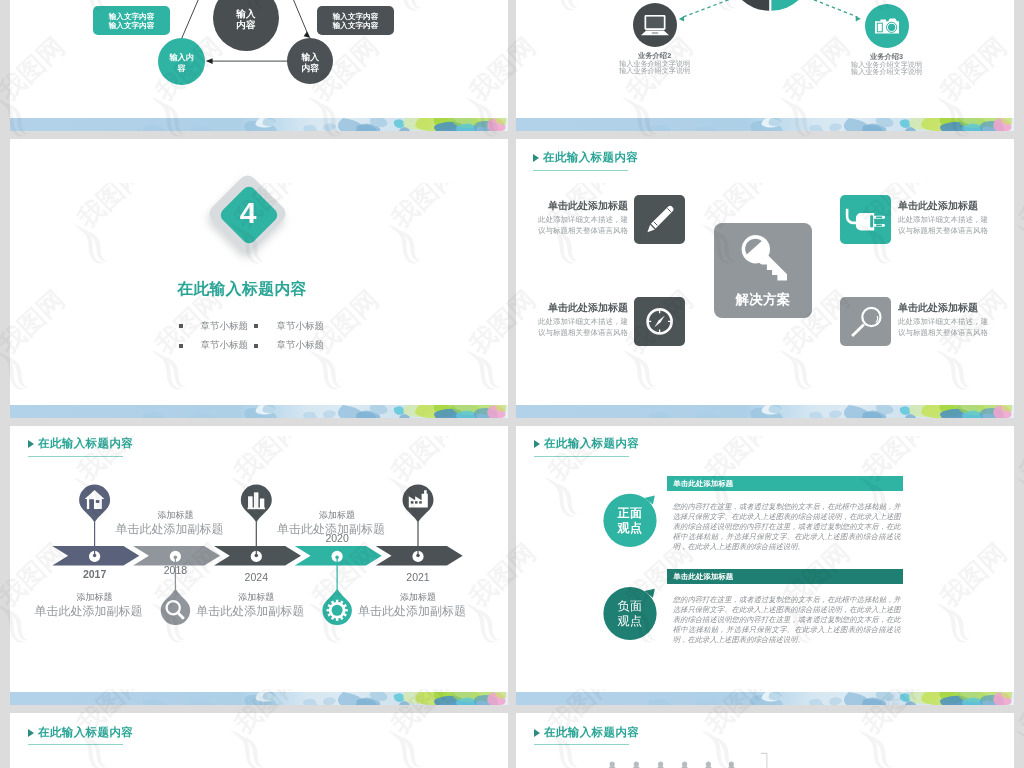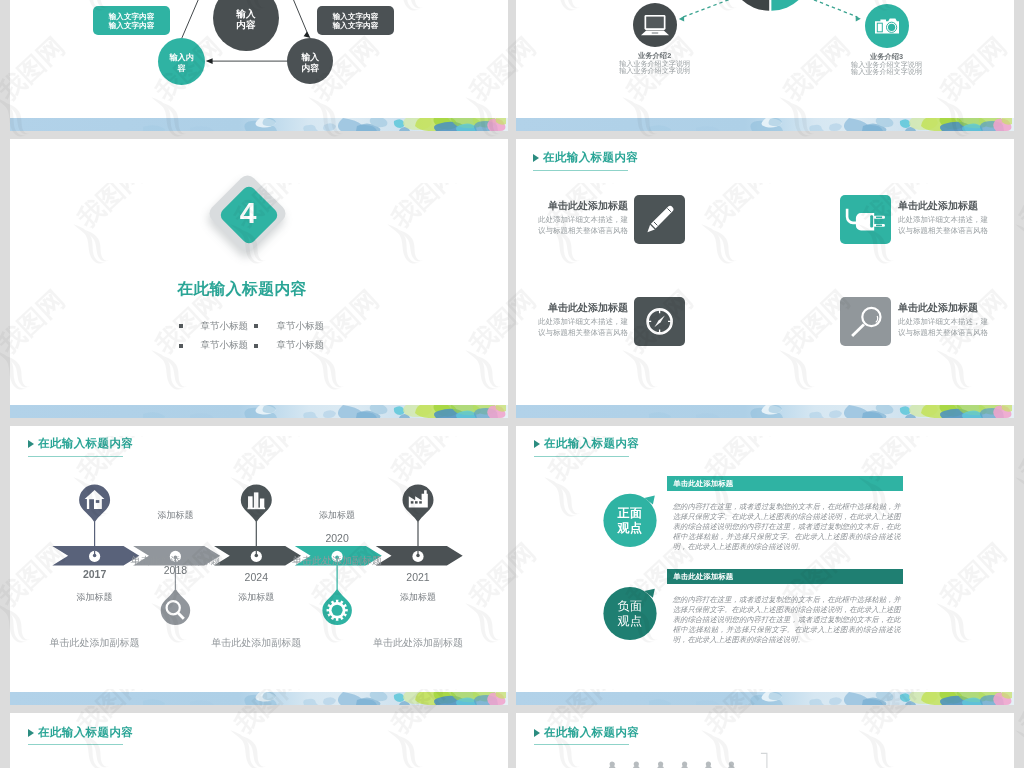--- a/index.html
+++ b/index.html
@@ -39,21 +39,21 @@
   
   .sq{position:absolute;border-radius:5px;}
   .sq.big{border-radius:8px;}
   .itit{position:absolute;font-size:10px;font-weight:bold;color:#555b5e;white-space:nowrap;}
   .ibody{position:absolute;font-size:7.5px;color:#9aa0a3;white-space:nowrap;line-height:1.55;}
   .ctxt{position:absolute;color:#fff;font-weight:bold;font-size:11px;text-align:center;width:100%;}
 
   
   .tl-year{position:absolute;font-size:10.5px;color:#6f7478;text-align:center;}
   .tl-t{position:absolute;font-size:9px;color:#777c80;text-align:center;white-space:nowrap;}
-  .tl-s{position:absolute;font-size:10px;color:#93989c;text-align:center;white-space:nowrap;margin-top:33px;}
+  .tl-s{position:absolute;font-size:12px;color:#93989c;white-space:nowrap;}
 
   
   .vp-bar{position:absolute;height:12.5px;display:flex;align-items:center;padding-left:6px;
           color:#fff;font-size:7.5px;font-weight:bold;box-sizing:border-box;}
   .vp-body{position:absolute;font-size:7.35px;color:#8d9296;line-height:10px;text-align:justify;text-align-last:left;font-style:italic;}
 
   
   .wm{position:absolute;left:0;top:0;width:1024px;height:768px;pointer-events:none;}
 </style>
 </head>
@@ -240,20 +240,28 @@
       <rect x="36" y="21.5" width="6" height="1.6" fill="#2fb3a3"></rect>
       <rect x="36" y="29.6" width="6" height="1.6" fill="#2fb3a3"></rect>
     </svg>
   </div>
   <div class="sq" style="left:324px;top:158px;width:51px;height:49px;background:#91979b;">
     <svg width="51" height="49" viewBox="0 0 51 49">
       <circle cx="31.4" cy="20" r="9.1" fill="none" stroke="#fff" stroke-width="2.2"></circle>
       <path d="M35.8 25.4 a5.9 5.9 0 0 0 1.4 -6.5" stroke="#fff" stroke-width="1.2" fill="none"></path>
       <path d="M23.9 27.4 L12.1 38.9" stroke="#fff" stroke-width="2.8"></path>
     </svg>
+  </div>
+  <div class="sq big" style="left:198px;top:84px;width:98px;height:95px;background:#91979b;">
+    <svg width="98" height="95" viewBox="0 0 98 95">
+      <path d="M48.4 26.6 L73 51.2 v6.3 h-9.6 v-5.4 h-5.3 v-5.2 h-5.2 v-5.3 h-5.2 L33 31.9 Z" fill="#fff"></path>
+      <circle cx="41.8" cy="26.2" r="14.2" fill="#fff"></circle>
+      <path d="M47.8 17.9 L32.7 31.5 A10.3 10.3 0 0 1 47.8 17.9 Z" fill="#91979b"></path>
+    </svg>
+    <div class="ctxt" style="top:68px;font-size:13.5px;letter-spacing:.3px;">解决方案</div>
   </div>
 
   <div class="itit" style="left:0;top:60px;width:112px;text-align:right;">单击此处添加标题</div>
   <div class="ibody" style="left:0;top:74.5px;width:112px;text-align:right;">
     <span>此处添加详细文本描述，建</span><br><span>议与标题相关整体语言风格</span></div>
   <div class="itit" style="left:0;top:162px;width:112px;text-align:right;">单击此处添加标题</div>
   <div class="ibody" style="left:0;top:176.5px;width:112px;text-align:right;">
     <span>此处添加详细文本描述，建</span><br><span>议与标题相关整体语言风格</span></div>
   <div class="itit" style="left:382px;top:60px;width:116px;text-align:left;">单击此处添加标题</div>
   <div class="ibody" style="left:382px;top:74.5px;width:116px;text-align:left;">

